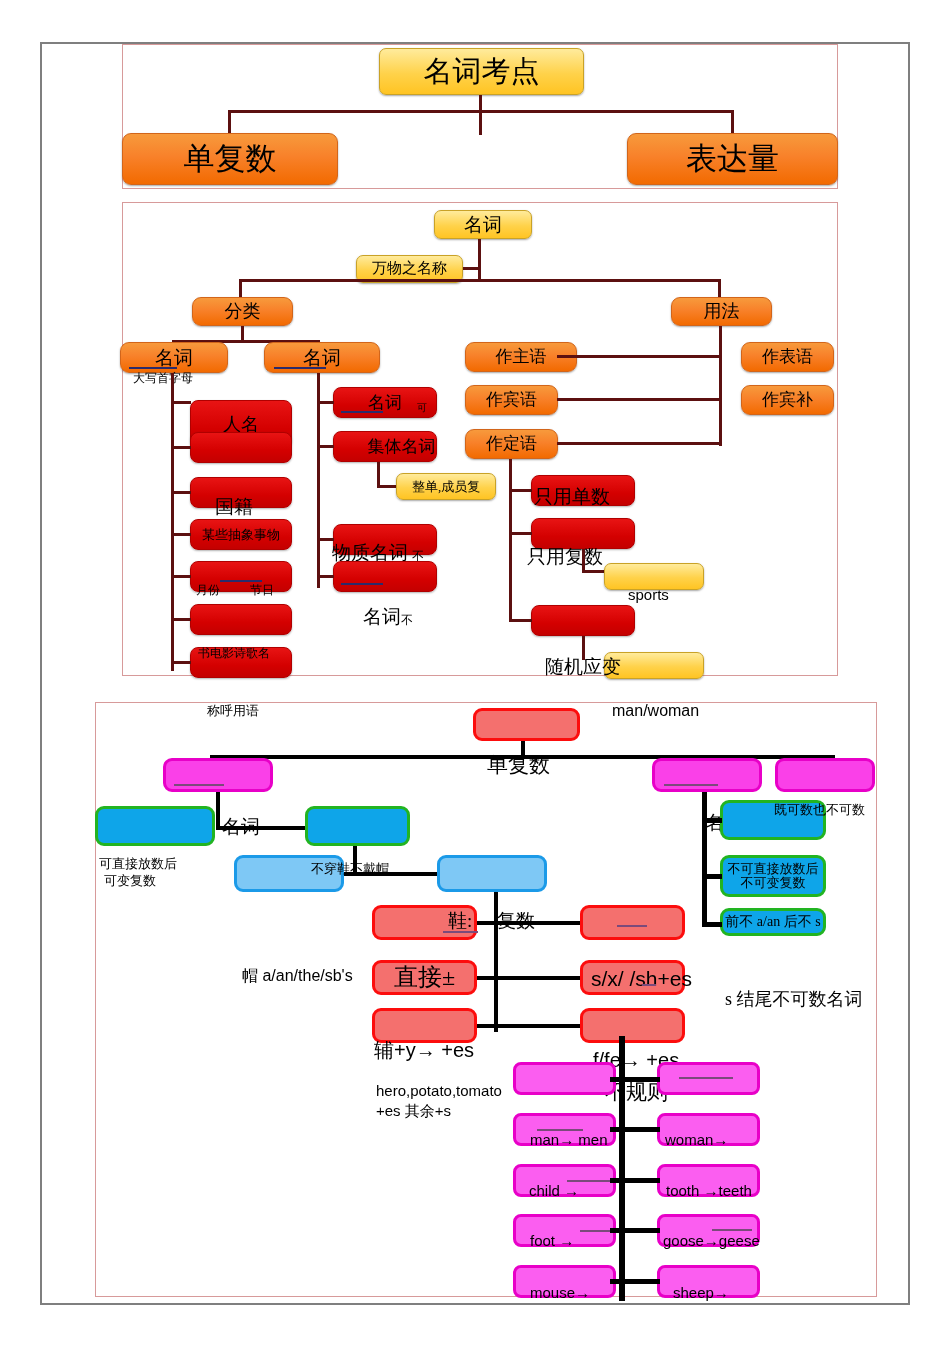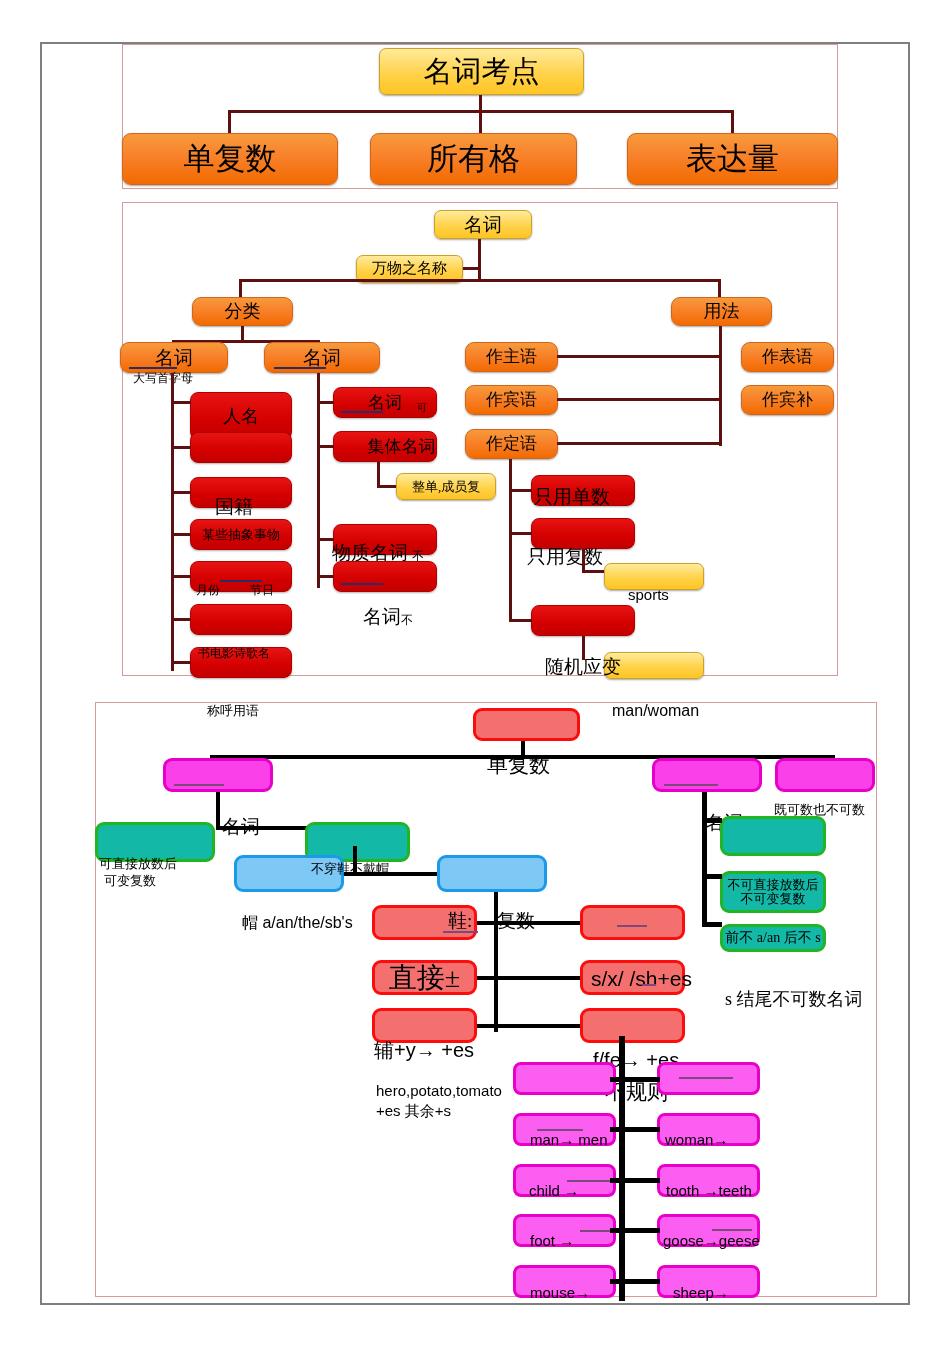--- a/index.html
+++ b/index.html
@@ -28,21 +28,21 @@
   .n-red{background:linear-gradient(to bottom,#e81414 0%,#d40000 60%,#c40000 100%);
     border:1px solid #b00000;border-radius:8px;
     box-shadow:0 1px 2px rgba(0,0,0,.3);}
   
   .n-salmon{background:#f4706e;border:3px solid #fc0d0d;border-radius:9px;}
   
   .n-magenta{background:#fa40e8;border:3px solid #e800c8;border-radius:9px;}
   
   .n-pink{background:#fb5ef0;border:3px solid #e800c8;border-radius:8px;}
   
-  .n-green{background:#14b8a6;border:3px solid #22b422;border-radius:9px;margin-top:16px;}
+  .n-green{background:#0ea5e9;border:3px solid #22b422;border-radius:9px;}
   
   .n-blue{background:#7ec8f5;border:3px solid #1b9ae8;border-radius:9px;}
 
   
   .ln{position:absolute;background:#5c1010;}
   .ln-blk{position:absolute;background:#000;}
 
   
   .txt{position:absolute;color:#000;white-space:nowrap;
        font-family:"Liberation Serif","DejaVu Serif",serif;}
@@ -60,21 +60,20 @@
   <div class="sec-frame" style="left:122px;top:44px;width:716px;height:145px;"></div>
 
   <div class="node n-gold" style="left:379px;top:48px;width:205px;height:47px;font-size:29px;">名词考点</div>
 
   <div class="ln" style="left:479px;top:95px;width:3px;height:40px;"></div>
   <div class="ln" style="left:228px;top:110px;width:506px;height:3px;"></div>
   <div class="ln" style="left:228px;top:110px;width:3px;height:25px;"></div>
   <div class="ln" style="left:731px;top:110px;width:3px;height:25px;"></div>
 
   <div class="node n-orange" style="left:122px;top:133px;width:216px;height:52px;font-size:31px;">单复数</div>
-  <div class="node n-orange" style="left:370px;top:133px;width:207px;height:52px;font-size:31px;">所有格</div>
   <div class="node n-orange" style="left:627px;top:133px;width:211px;height:52px;font-size:31px;">表达量</div>
 
   <div class="sec-frame" style="left:122px;top:202px;width:716px;height:474px;"></div>
 
   <div class="node n-gold" style="left:434px;top:210px;width:98px;height:29px;font-size:19px;">名词</div>
 
   <div class="ln" style="left:478px;top:239px;width:3px;height:40px;"></div>
 
   <div class="node n-gold" style="left:356px;top:255px;width:107px;height:28px;font-size:15px;">万物之名称</div>
   <div class="ln" style="left:463px;top:267px;width:18px;height:3px;"></div>
@@ -93,21 +92,21 @@
 
   <div class="node n-orange" style="left:120px;top:342px;width:108px;height:31px;font-size:19px;">名词</div>
   <div class="ul-d" style="left:129px;top:367px;width:48px;"></div>
   <div class="txt" style="left:133px;top:370px;font-size:12px;">大写首字母</div>
 
   <div class="node n-orange" style="left:264px;top:342px;width:116px;height:31px;font-size:19px;">名词</div>
   <div class="ul-d" style="left:274px;top:367px;width:52px;"></div>
 
   <div class="ln" style="left:171px;top:373px;width:3px;height:298px;"></div>
 
-  <div class="node n-red" style="left:190px;top:392px;width:102px;height:48px;font-size:18px;color:#000;">人名</div>
+  <div class="node n-red" style="left:190px;top:400px;width:102px;height:48px;font-size:18px;color:#000;">人名</div>
   <div class="ln" style="left:171px;top:401px;width:20px;height:3px;"></div>
 
   <div class="node n-red" style="left:190px;top:432px;width:102px;height:31px;font-size:18px;"></div>
   <div class="ln" style="left:171px;top:446px;width:20px;height:3px;"></div>
 
   <div class="node n-red" style="left:190px;top:477px;width:102px;height:31px;font-size:18px;"></div>
   <div class="ln" style="left:171px;top:491px;width:20px;height:3px;"></div>
   <div class="txt" style="left:215px;top:494px;font-size:19px;">国籍</div>
 
   <div class="node n-red" style="left:190px;top:519px;width:102px;height:31px;font-size:13px;">某些抽象事物</div>
@@ -146,21 +145,21 @@
   <div class="txt" style="left:412px;top:548px;font-size:12px;">不</div>
 
   <div class="node n-red" style="left:333px;top:561px;width:104px;height:31px;"></div>
   <div class="ln" style="left:317px;top:575px;width:17px;height:3px;"></div>
   <div class="ul-d" style="left:341px;top:583px;width:42px;"></div>
   <div class="txt" style="left:363px;top:604px;font-size:19px;">名词</div>
   <div class="txt" style="left:401px;top:612px;font-size:12px;">不</div>
 
   <div class="ln" style="left:719px;top:326px;width:3px;height:120px;"></div>
 
-  <div class="node n-orange" style="left:465px;top:342px;width:93px;height:30px;font-size:17px;">作主语</div>
+  <div class="node n-orange" style="left:465px;top:342px;width:112px;height:30px;font-size:17px;">作主语</div>
   <div class="ln" style="left:557px;top:355px;width:164px;height:3px;"></div>
 
   <div class="node n-orange" style="left:465px;top:385px;width:93px;height:30px;font-size:17px;">作宾语</div>
   <div class="ln" style="left:557px;top:398px;width:164px;height:3px;"></div>
 
   <div class="node n-orange" style="left:465px;top:429px;width:93px;height:30px;font-size:17px;">作定语</div>
   <div class="ln" style="left:557px;top:442px;width:164px;height:3px;"></div>
 
   <div class="node n-orange" style="left:741px;top:342px;width:93px;height:30px;font-size:17px;">作表语</div>
   <div class="node n-orange" style="left:741px;top:385px;width:93px;height:30px;font-size:17px;">作宾补</div>
@@ -215,38 +214,38 @@
   <div class="node n-green" style="left:95px;top:806px;width:120px;height:40px;"></div>
   <div class="txt" style="left:99px;top:855px;font-size:13px;">可直接放数后</div>
   <div class="txt" style="left:104px;top:872px;font-size:13px;">可变复数</div>
 
   <div class="node n-green" style="left:305px;top:806px;width:105px;height:40px;"></div>
 
   <div class="ln-blk" style="left:353px;top:846px;width:4px;height:30px;"></div>
 
   <div class="node n-blue" style="left:234px;top:855px;width:110px;height:37px;"></div>
   <div class="txt" style="left:311px;top:860px;font-size:13px;">不穿鞋不戴帽</div>
-  <div class="txt txt-s" style="left:242px;top:913px;font-size:16px;">帽 a/an/the/sb's</div>
+  <div class="txt txt-s" style="left:242px;top:966px;font-size:16px;">帽 a/an/the/sb's</div>
 
   <div class="ln-blk" style="left:344px;top:872px;width:96px;height:4px;"></div>
 
   <div class="node n-blue" style="left:437px;top:855px;width:110px;height:37px;"></div>
 
   <div class="ln-blk" style="left:494px;top:892px;width:4px;height:140px;"></div>
   <div class="txt" style="left:497px;top:908px;font-size:19px;">复数</div>
 
   <div class="node n-salmon" style="left:372px;top:905px;width:105px;height:35px;"></div>
   <div class="txt" style="left:448px;top:908px;font-size:19px;">鞋:</div>
   <div class="ul" style="left:443px;top:931px;width:35px;"></div>
   <div class="ln-blk" style="left:477px;top:921px;width:105px;height:4px;"></div>
 
   <div class="node n-salmon" style="left:580px;top:905px;width:105px;height:35px;"></div>
   <div class="ul" style="left:617px;top:925px;width:30px;"></div>
 
-  <div class="node n-salmon" style="left:372px;top:960px;width:105px;height:35px;font-size:28px;">直接±</div>
+  <div class="node n-salmon" style="left:372px;top:960px;width:105px;height:35px;font-size:24px;">直接±</div>
   <div class="ln-blk" style="left:477px;top:976px;width:105px;height:4px;"></div>
 
   <div class="node n-salmon" style="left:580px;top:960px;width:105px;height:35px;"></div>
   <div class="txt txt-s" style="left:591px;top:967px;font-size:21px;">s/x/    /sh+es</div>
   <div class="ul" style="left:642px;top:984px;width:14px;"></div>
 
   <div class="node n-salmon" style="left:372px;top:1008px;width:105px;height:35px;"></div>
   <div class="ln-blk" style="left:477px;top:1024px;width:105px;height:4px;"></div>
   <div class="txt txt-s" style="left:374px;top:1037px;font-size:20px;">辅+y→ +es</div>
 

